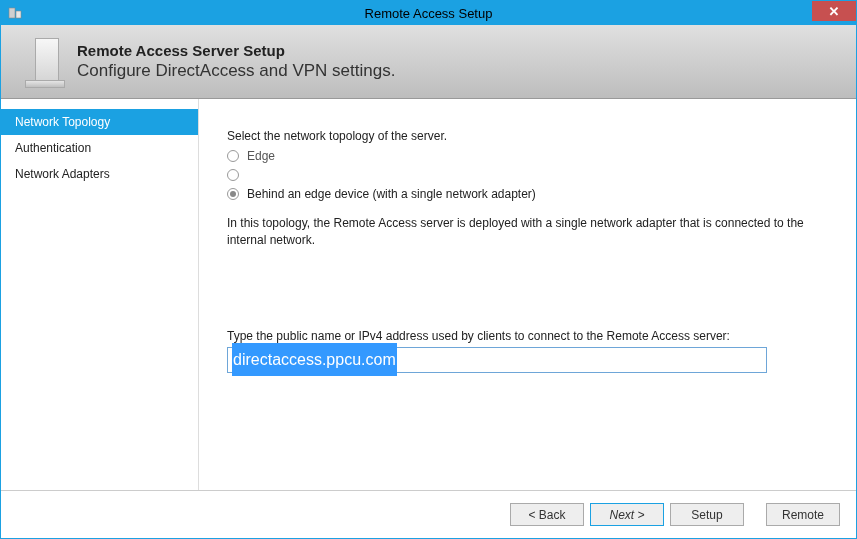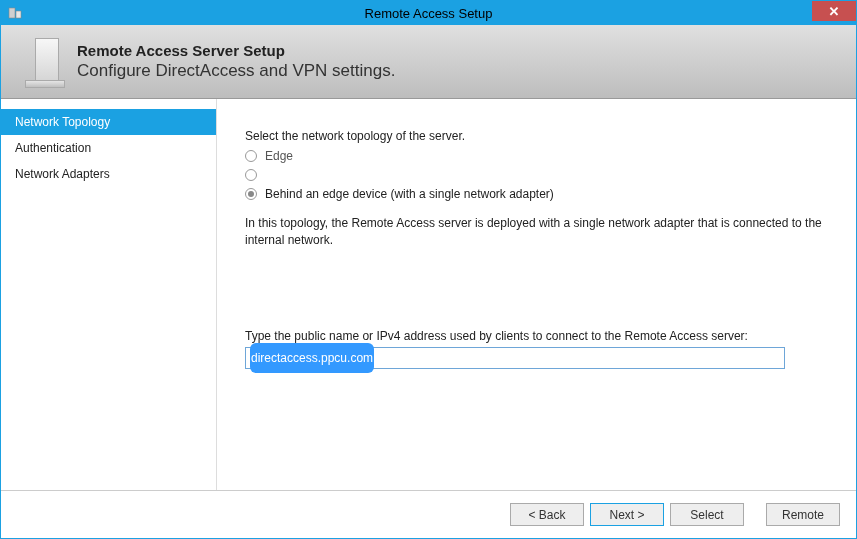--- a/index.html
+++ b/index.html
@@ -82,21 +82,21 @@
   .banner p {
     margin: 0;
     font-size: 17px;
     color: #333;
   }
   .body {
     display: flex;
     height: calc(539px - 24px - 74px - 48px - 2px);
   }
   .sidebar {
-    width: 216px;
+    width: 198px;
     border-right: 1px solid #ddd;
     padding-top: 10px;
   }
   .sidebar .item {
     padding: 4px 14px;
     font-size: 12px;
     color: #222;
     cursor: pointer;
     line-height: 18px;
   }
@@ -147,23 +147,22 @@
   }
   .addr-input {
     margin-top: 4px;
     width: 540px;
     border: 1px solid #6ea6d8;
     padding: 3px 4px;
   }
   .addr-input .sel {
     background: #3399ff;
     color: #fff;
-    font-size: 12px;
+    font-size: 16px;
     padding: 8px 1px;
-    border-radius: 6px;
   }
   .footer {
     height: 48px;
     border-top: 1px solid #ccc;
     display: flex;
     justify-content: flex-end;
     align-items: center;
     padding-right: 16px;
     gap: 6px;
   }
@@ -173,20 +172,21 @@
     border: 1px solid #aaa;
     background: #eee;
     font-size: 12px;
     color: #333;
     display: flex; align-items: center; justify-content: center;
     cursor: pointer;
     padding: 0 10px;
   }
   .btn.default {
     border: 1.5px solid #1ba1e2;
+    font-style: italic;
   }
   .btn-gap { width: 10px; }
 </style>
 </head>
 <body>
 
 <div class="titlebar">
   <div class="app-icon">
     <svg width="16" height="16" viewBox="0 0 16 16">
       <rect x="2" y="3" width="6" height="10" fill="#d0d0d0" stroke="#888" stroke-width="0.6"></rect>
@@ -248,19 +248,19 @@
 </div>
 
 <div class="footer">
   <div class="btn">
     <span>&lt; Back</span>
   </div>
   <div class="btn default">
     <span>Next &gt;</span>
   </div>
   <div class="btn">
-    <span>Select</span>
+    <span>Setup</span>
   </div>
   <div class="btn-gap"></div>
   <div class="btn">
     <span>Remote</span>
   </div>
 </div>
 
 </body></html>

